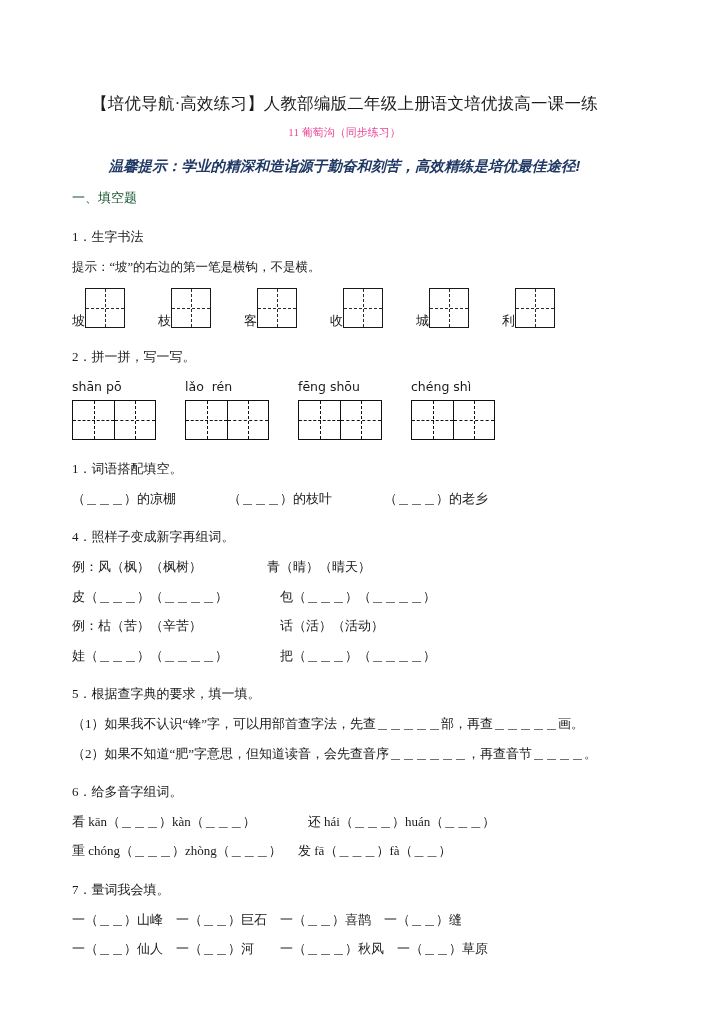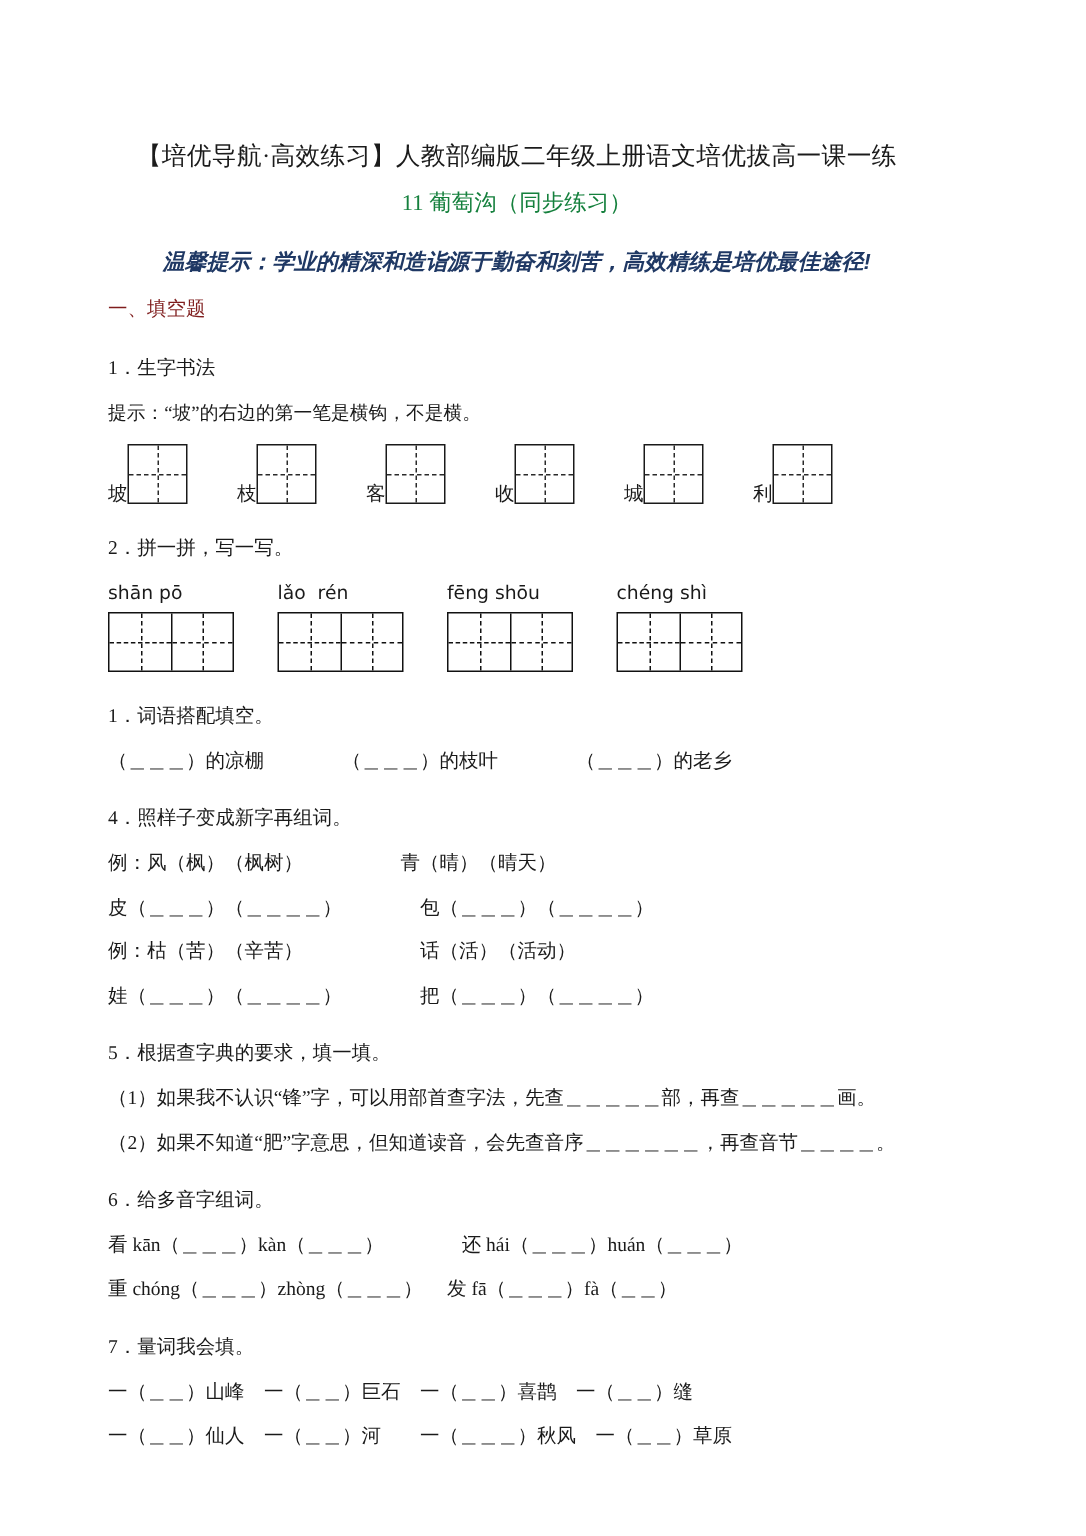--- a/index.html
+++ b/index.html
@@ -26,44 +26,44 @@
   
   .doc-title {
     font-size: 16.5px;
     text-align: center;
     line-height: 1.9;
     letter-spacing: 0.2px;
     color: #1b1b1b;
     white-space: nowrap;
   }
   .doc-subtitle {
-    font-size: 15px;
+    font-size: 11px;
     text-align: center;
     line-height: 2.0;
     margin-top: 2px;
-    color: #15803d;
+    color: #ec4899;
   }
   .tip-line {
     text-align: center;
     font-family: "Liberation Sans", "DejaVu Sans", sans-serif;
     font-weight: bold;
     font-style: italic;
     font-size: 14.5px;
     color: #1f3864;
     margin-top: 14px;
     margin-bottom: 4px;
     letter-spacing: 0.1px;
   }
 
   
   .sec-head {
     font-size: 13px;
     line-height: 1.45;
     margin-top: 13px;
-    color: #7f1d1d;
+    color: #14532d;
   }
   .q-head {
     font-size: 13px;
     line-height: 1.45;
     margin-top: 20px;
     color: #1a1a1a;
   }
   .hint {
     font-size: 12.5px;
     line-height: 1.45;

